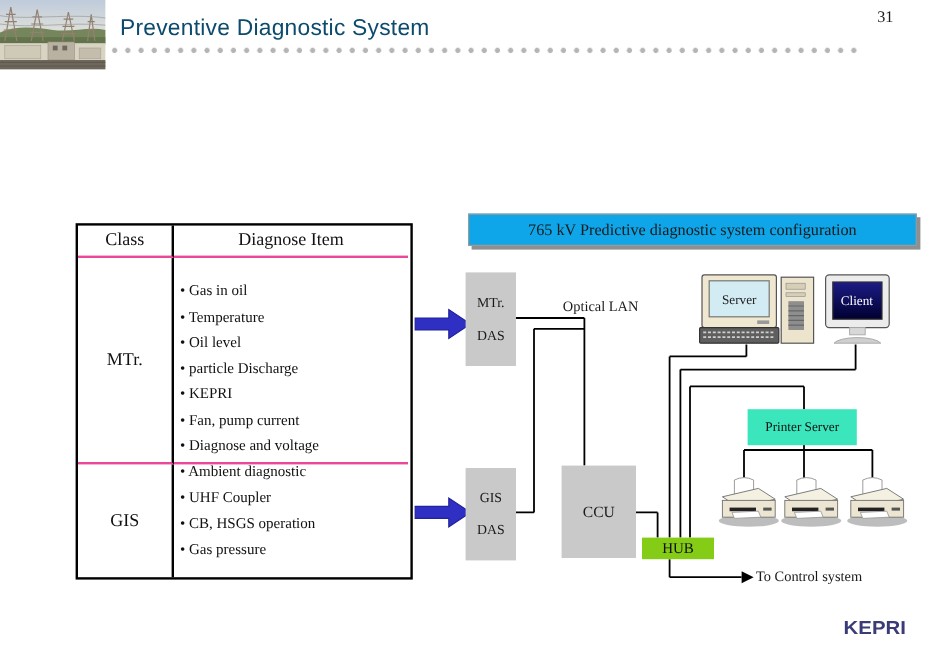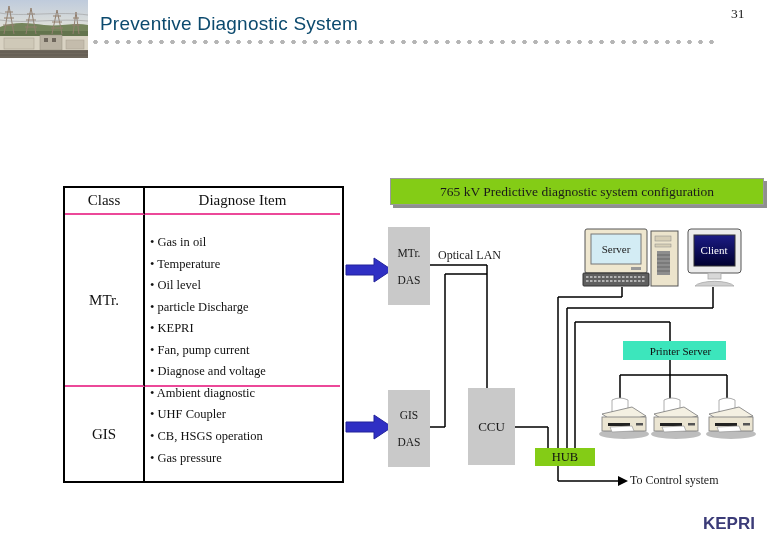--- a/index.html
+++ b/index.html
@@ -35,36 +35,36 @@
   .c-head{display:flex;align-items:center;justify-content:center;font-size:15px;color:#111;}
   .b-r{border-right:2px solid #000;}
   .b-b{border-bottom:2px solid #ec4899;}
   .class-cell{display:flex;align-items:center;justify-content:center;font-size:15px;color:#111;}
   .items-cell{padding:17px 2px 0 5px;font-size:12.5px;color:#111;}
   .items-cell div{line-height:21.5px;white-space:nowrap;}
   .items-cell.gis div{line-height:21.8px;}
 
   
   .diagram-title{
-    left:390px;top:178px;width:372px;height:25px;background:#84cc16;
+    left:390px;top:178px;width:372px;height:25px;background:#0ea5e9;
     border:1px solid #9a9a9a;box-shadow:3px 3px 0 0 #8f8f8f;
     display:flex;align-items:center;justify-content:center;
     font-size:13.5px;color:#1a1a1a;white-space:nowrap;
   }
   .gray-node{background:#c9c9c9;color:#1a1a1a;display:flex;flex-direction:column;
     align-items:center;justify-content:center;font-size:11.5px;}
   .gray-node span{display:block;line-height:14px;}
   .node-mtr{left:388px;top:227px;width:42px;height:78px;gap:13px;}
   .node-gis{left:388px;top:390px;width:42px;height:77px;gap:13px;}
-  .node-ccu{left:468px;top:388px;width:47px;height:77px;font-size:13px;}
+  .node-ccu{left:468px;top:388px;width:62px;height:77px;font-size:13px;}
   .node-hub{left:535px;top:448px;width:60px;height:18px;background:#84cc16;
     display:flex;align-items:center;justify-content:center;font-size:12.5px;color:#111;}
-  .node-psrv{left:623px;top:341px;width:91px;height:19px;background:#3ce6bc;
-    display:flex;align-items:center;justify-content:center;font-size:11px;color:#111;white-space:nowrap;padding-left:12px;}
-  .lbl-lan{left:438px;top:248px;font-size:12px;color:#1a1a1a;white-space:nowrap;}
+  .node-psrv{left:623px;top:341px;width:91px;height:30px;background:#3ce6bc;
+    display:flex;align-items:center;justify-content:center;font-size:11px;color:#111;white-space:nowrap;}
+  .lbl-lan{left:469px;top:248px;font-size:12px;color:#1a1a1a;white-space:nowrap;}
   .lbl-ctrl{left:630px;top:473px;font-size:12px;color:#1a1a1a;white-space:nowrap;}
 
   
   .logo{
     left:703px;top:514px;font-family:"Liberation Sans",sans-serif;font-weight:800;
     font-size:17px;color:#3b3b78;letter-spacing:0px;transform:scaleY(0.92);
   }
   svg.layer{left:0;top:0;width:780px;height:540px;}
 </style>
 </head>

